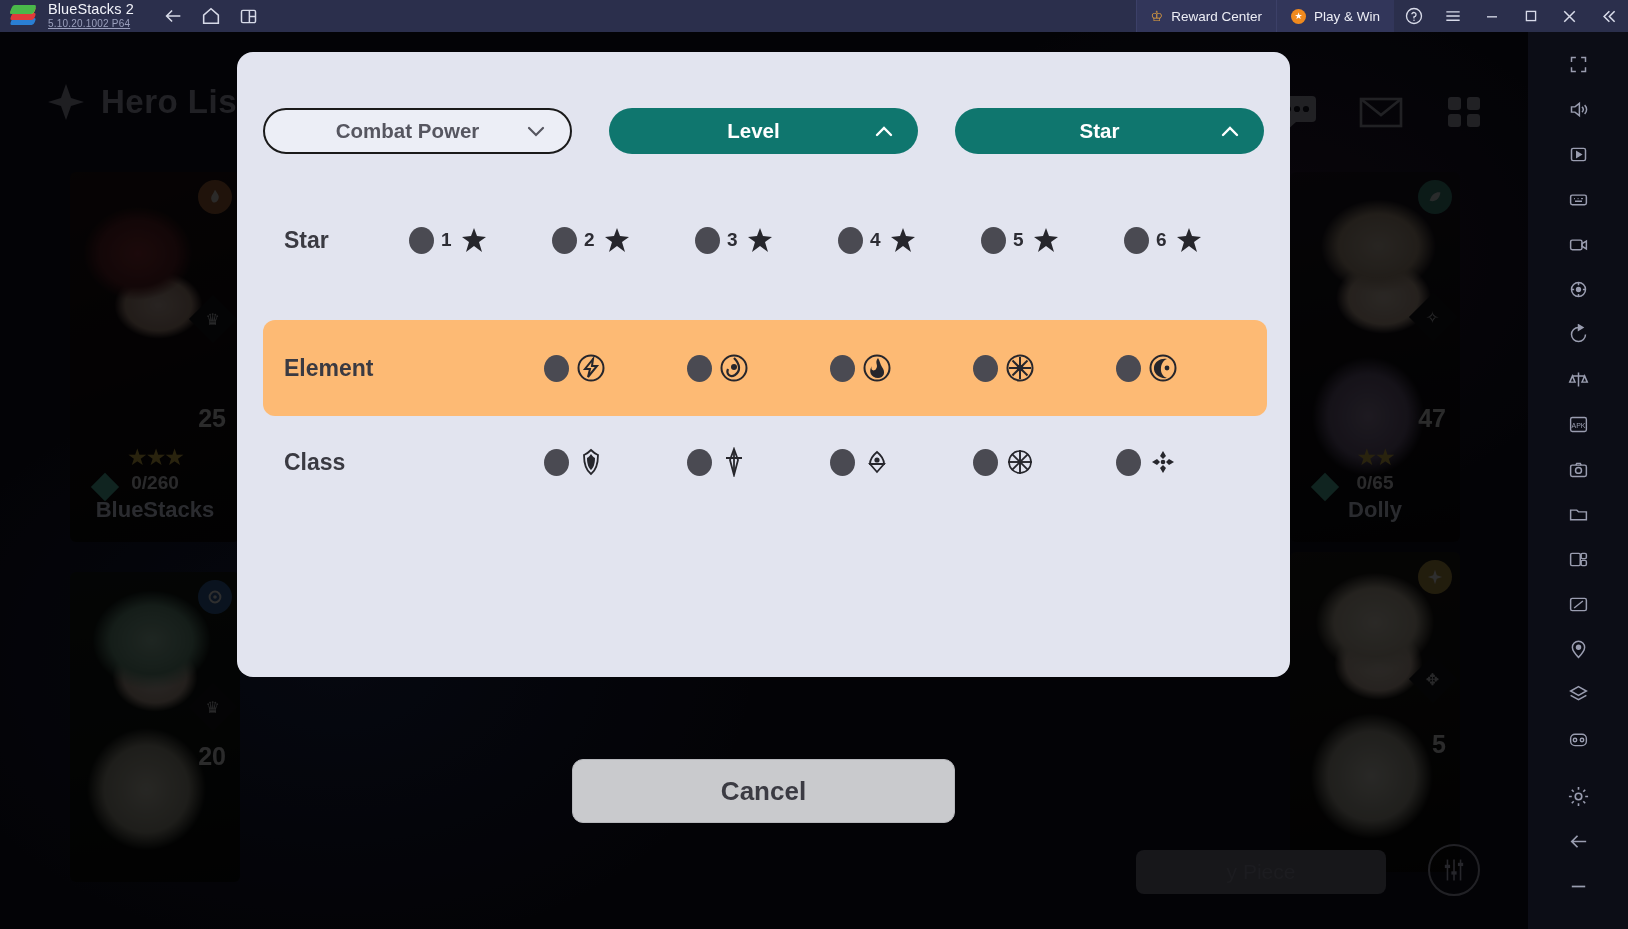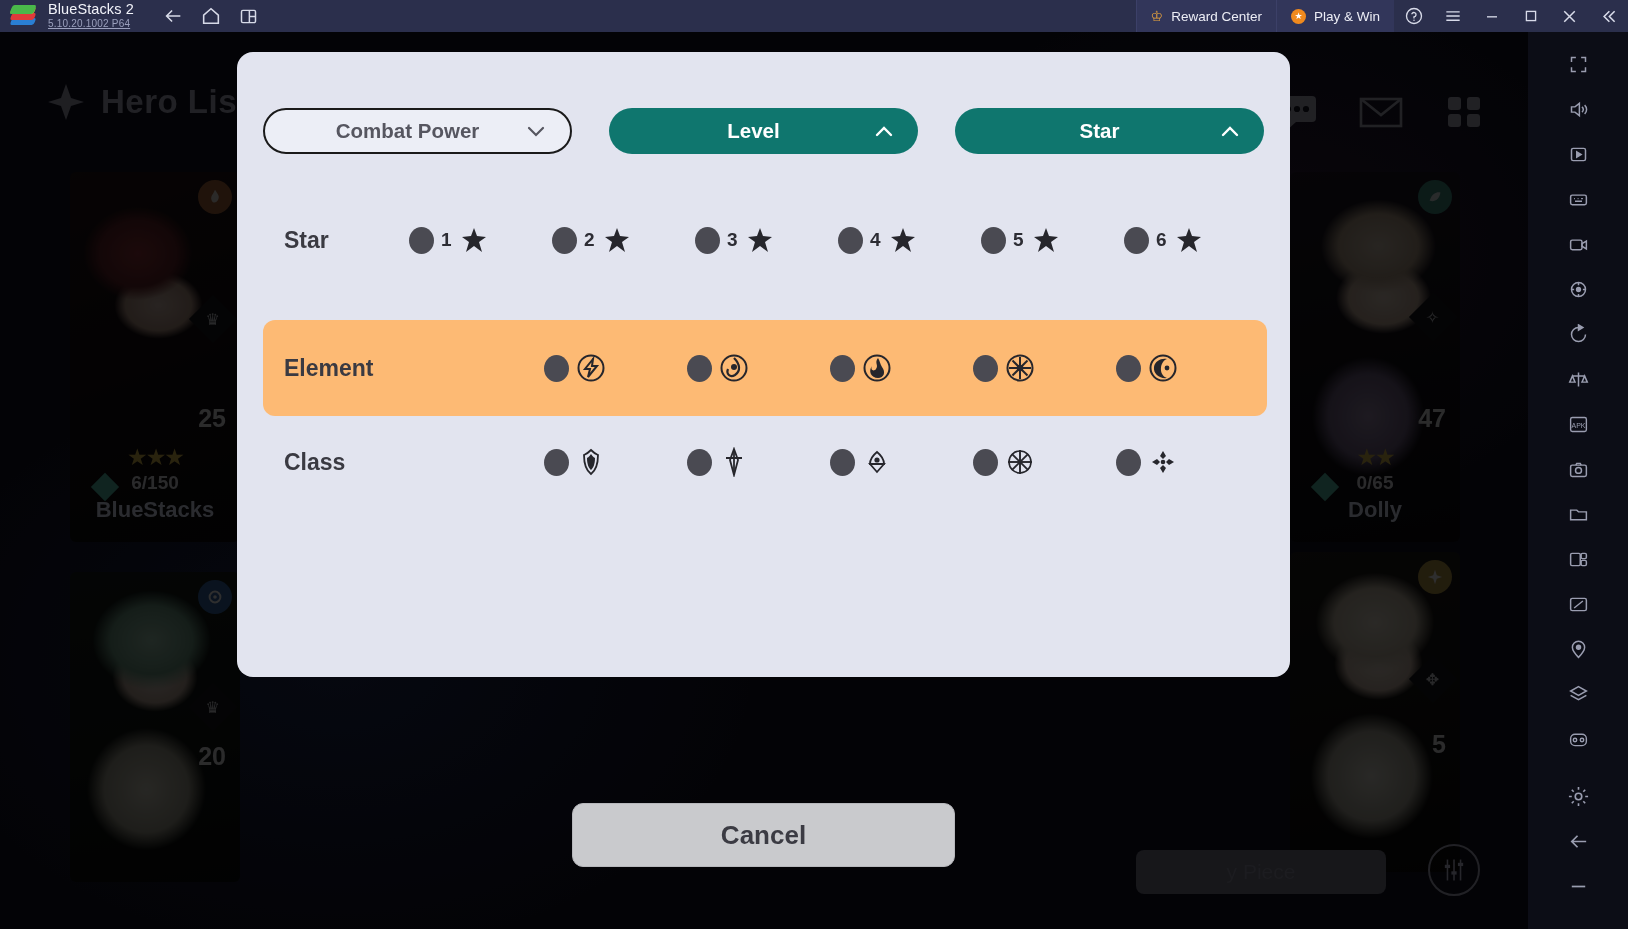--- a/index.html
+++ b/index.html
@@ -268,21 +268,21 @@
   #btnrow {
     position:absolute; left: 0; right: 0; top: 707px;
     display:flex; justify-content:center; gap: 51px;
   }
   .action-btn {
     width: 383px; height: 64px;
     border-radius: 11px;
     display:flex; align-items:center; justify-content:center;
     font-size: 26px; font-weight: bold;
   }
-  #btn-cancel { background: #c9cacd; color: #3b3b43; border: 1.5px solid #b6b7bb; margin-top: 44px; }
+  #btn-cancel { background: #c9cacd; color: #3b3b43; border: 1.5px solid #b6b7bb; }
   #btn-ok     { background: #ffffff; color: #1d1d22; border: 1.5px solid #cfd0d6; }
 
   
   #sidebar {
     position:absolute; top: 32px; right: 0;
     width: 100px; height: 897px;
     background: #0c0d16;
     display: flex; flex-direction: column; align-items: center;
     padding-top: 12px;
     z-index: 400;
@@ -368,21 +368,21 @@
       <svg viewBox="0 0 20 20" width="18" height="18">
           <path d="M10 2 C13 7 16 9 13 14 C11 17 7 17 6 13 C5 9 8 7 10 2Z" fill="#fff" opacity=".85"></path>
         </svg>
     </div>
     <div class="hero-class" style="right:10px; top:130px;">
       <span>♛</span>
     </div>
     <div class="hero-lvl" style="right:14px; top:232px;">25</div>
     <div class="hero-stars" style="top:272px;">★★★</div>
     <div class="hero-gem" style="left:25px; top:305px;"></div>
-    <div class="hero-count" style="top:300px;">6/150</div>
+    <div class="hero-count" style="top:300px;">0/260</div>
   </div>
   <div style="position:absolute; left:70px; top:465px; width:170px; text-align:center; font-size:22px; font-weight:bold; color:#5e6068;">BlueStacks</div>
 
   <div class="hero-card" id="card-elf" style="left:70px; top:540px; width:170px; height:310px;">
     <div class="hero-art"></div>
     <div class="hero-elem" style="right:8px; top:8px; background:#2a6ec4; color:#fff;">
       <svg viewBox="0 0 20 20" width="18" height="18">
           <circle cx="10" cy="10" r="6" fill="none" stroke="#fff" stroke-width="2.2"></circle>
           <circle cx="10" cy="10" r="2" fill="#fff"></circle>
         </svg>

